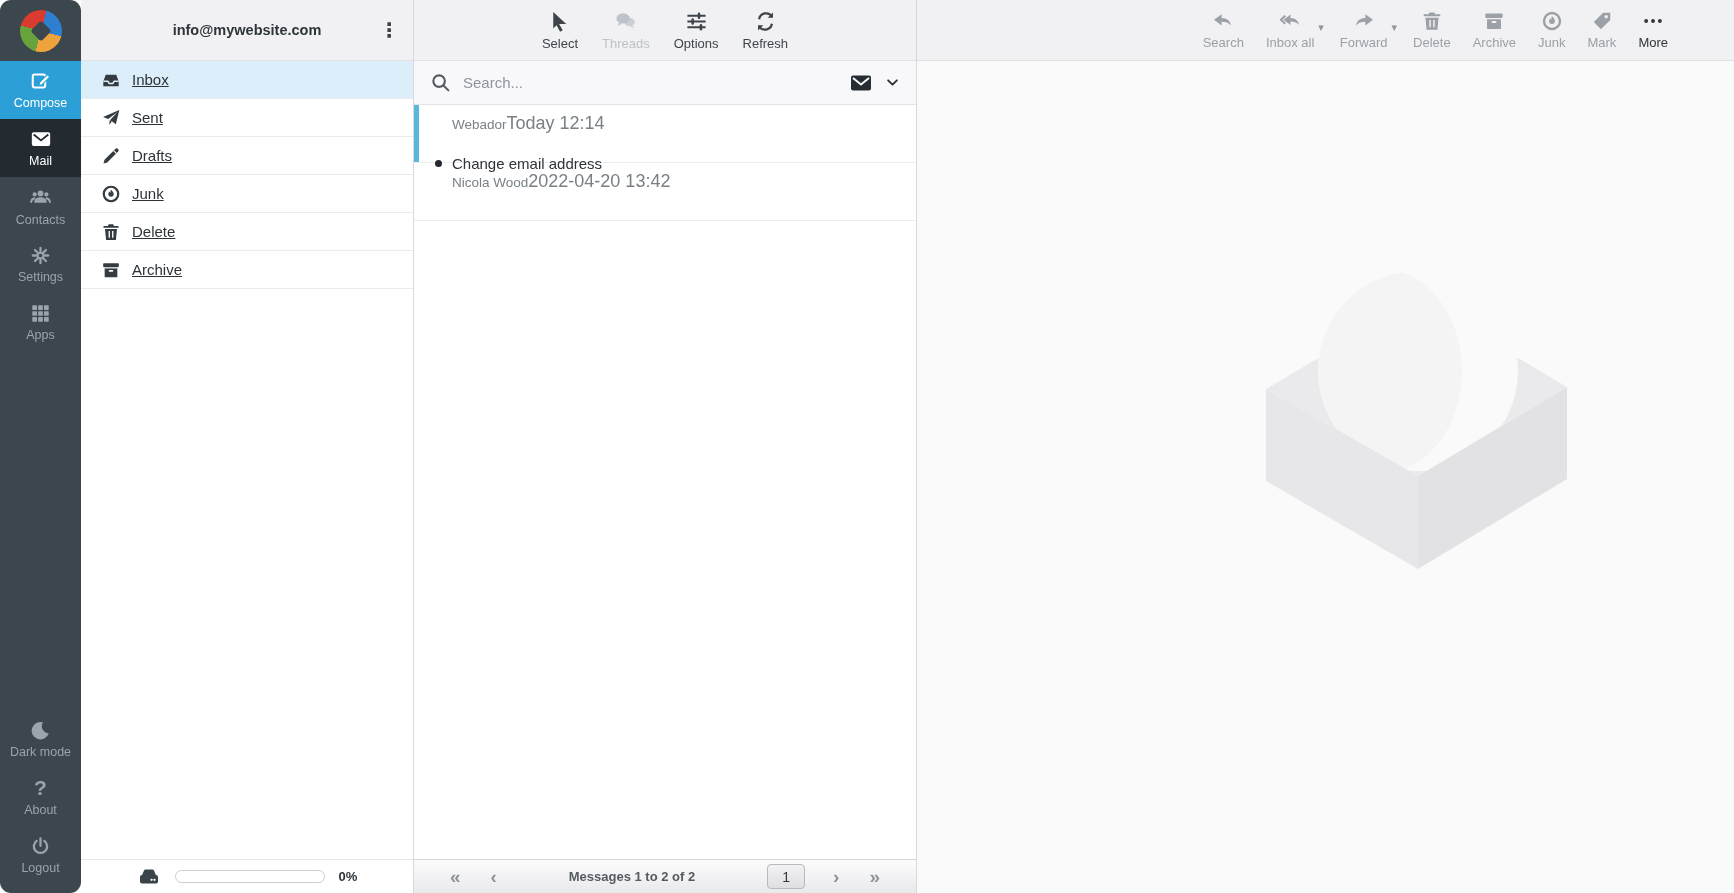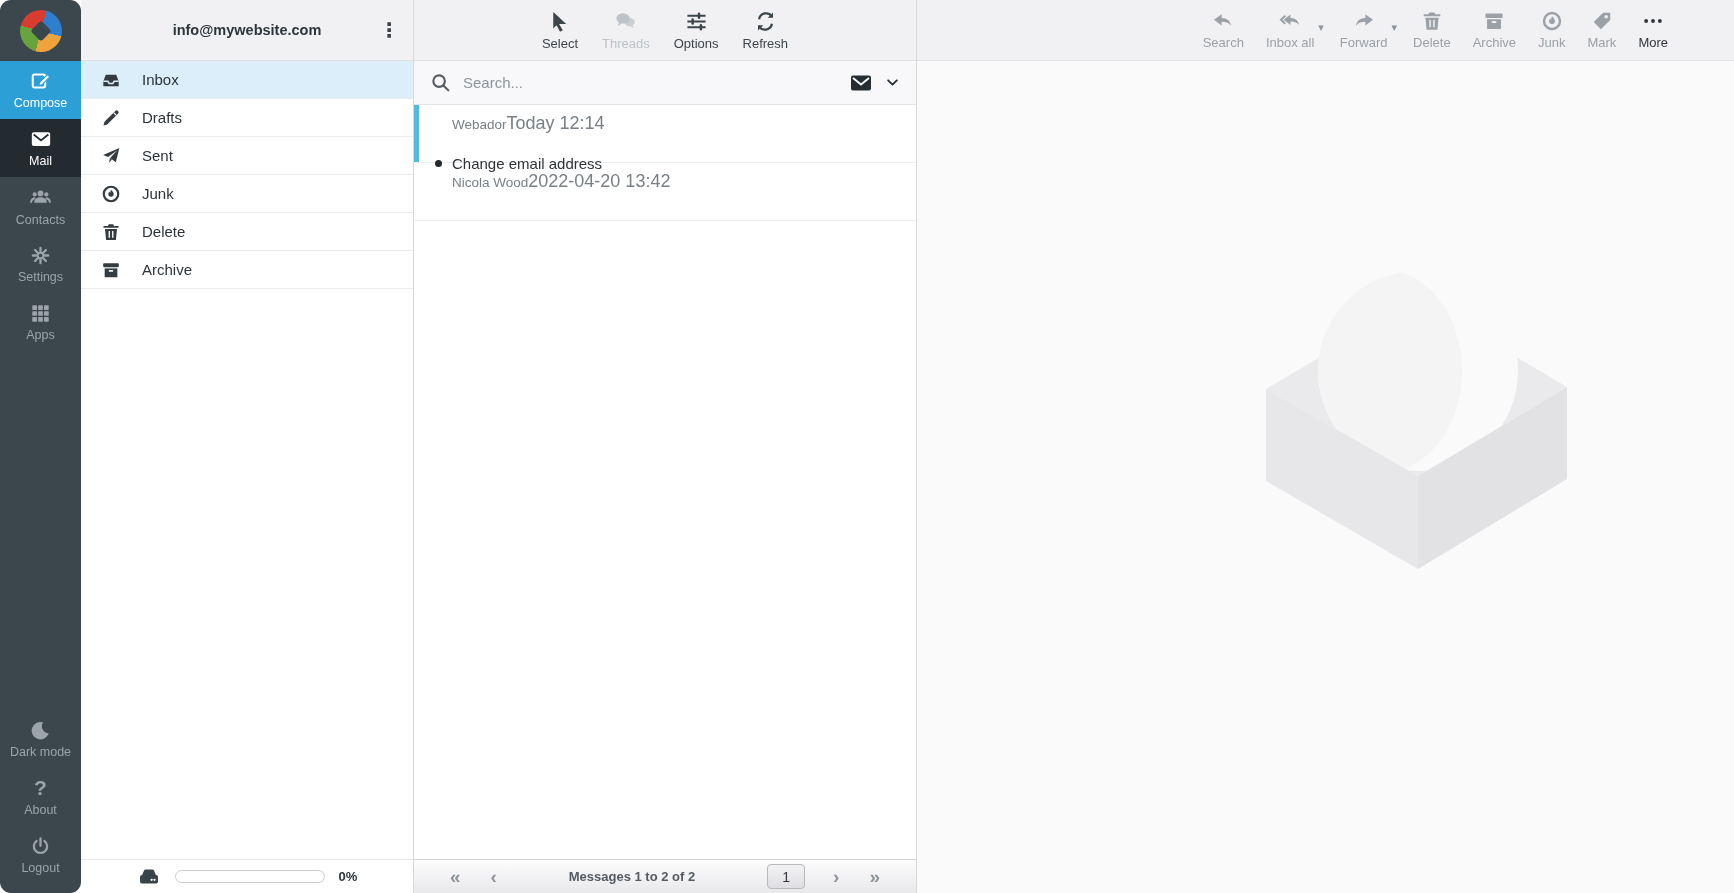--- a/index.html
+++ b/index.html
@@ -27,22 +27,22 @@
   .topbar { height:61px; background:#f1f1f3; border-bottom:1px solid #e1e1e4; flex-shrink:0; }
 
   
   .folder-col { width:333px; background:#fff; border-right:1px solid #d8d8db;
     display:flex; flex-direction:column; flex-shrink:0; }
   .folder-head { display:flex; align-items:center; justify-content:center; position:relative; }
   .account-email { font-size:14.5px; font-weight:bold; color:#2e353a; }
   .kebab { position:absolute; right:14px; top:50%; transform:translateY(-50%);
     font-size:20px; font-weight:bold; color:#3a4146; cursor:pointer; line-height:1; }
   .folder-list { flex:1; overflow:hidden; }
-  .folder-row { height:38px; display:flex; align-items:center; gap:21px; padding:0 20px;
-    border-bottom:1px solid #ebebee; color:#2c3338; font-size:15px; cursor:pointer;
+  .folder-row { height:38px; display:flex; align-items:center; gap:11px; padding:0 20px;
+    border-bottom:1px solid #ebebee; color:#2c3338; font-size:15px; cursor:pointer;text-decoration:underline;
     --gap:#fff; --env-gap:#fff; }
   .folder-row .ic { color:#343b41; }
   .folder-row.selected { background:#dbeefa; --gap:#dbeefa; }
   .storage { height:34px; border-top:1px solid #e8e8ea; display:flex; align-items:center;
     justify-content:center; gap:14px; --gap:#fff; }
   .storage .ic { color:#39434a; width:24px; height:24px; }
   .storage-bar { width:150px; height:13px; border:1px solid #c9ced2; border-radius:7px; background:#fff; overflow:hidden; }
   .storage-fill { height:100%; background:#2b9fd6; }
   .storage-pct { font-size:13px; font-weight:bold; color:#2e353b; }
 
@@ -292,29 +292,29 @@
 
     <div class="folder-list">
       <div class="folder-row selected">
         <svg class="ic" width="20" height="20">
             <use href="#i-inbox"></use>
           </svg>
         <span>Inbox</span>
       </div>
       <div class="folder-row">
         <svg class="ic" width="20" height="20">
+            <use href="#i-plane"></use>
+          </svg>
+        <span>Sent</span>
+      </div>
+      <div class="folder-row">
+        <svg class="ic" width="20" height="20">
             <use href="#i-pencil"></use>
           </svg>
         <span>Drafts</span>
-      </div>
-      <div class="folder-row">
-        <svg class="ic" width="20" height="20">
-            <use href="#i-plane"></use>
-          </svg>
-        <span>Sent</span>
       </div>
       <div class="folder-row">
         <svg class="ic" width="20" height="20">
             <use href="#i-flame"></use>
           </svg>
         <span>Junk</span>
       </div>
       <div class="folder-row">
         <svg class="ic" width="20" height="20">
             <use href="#i-trash"></use>

